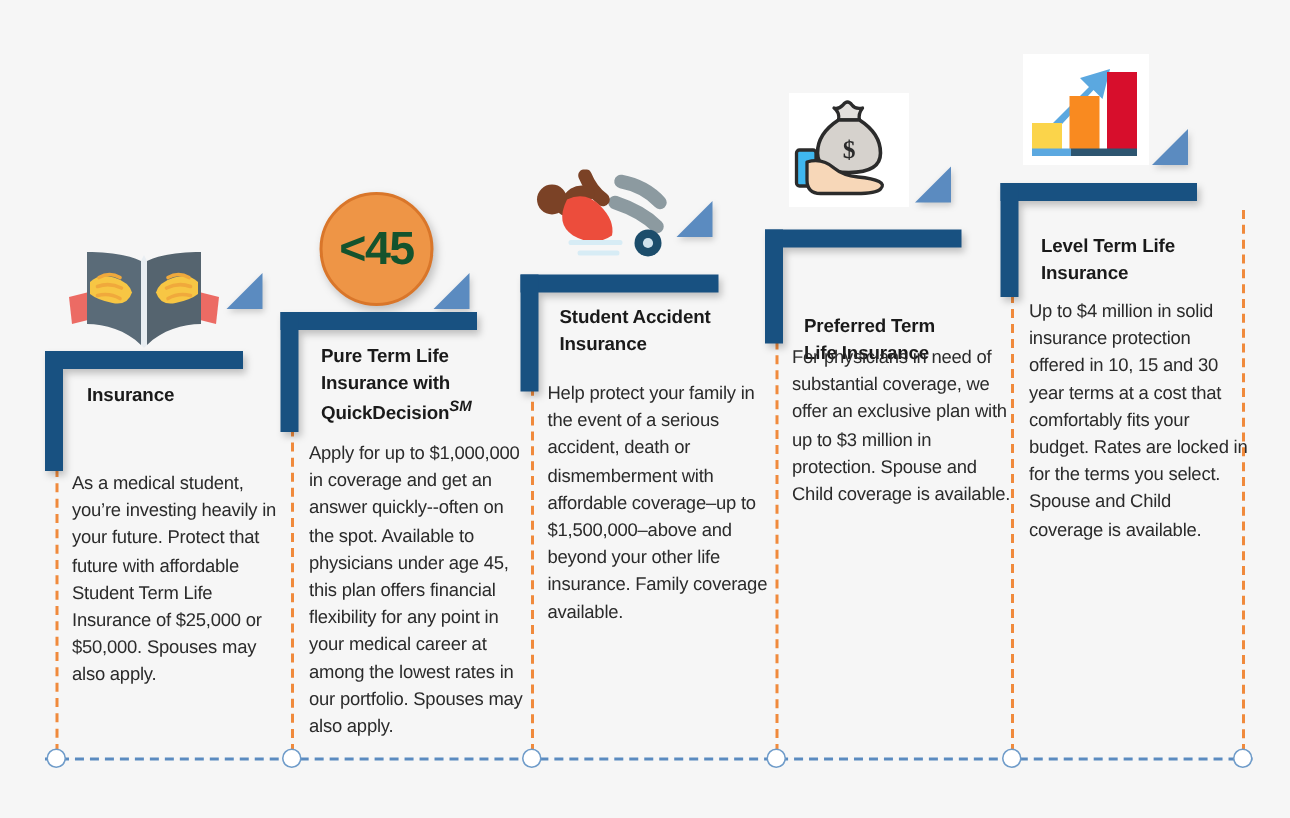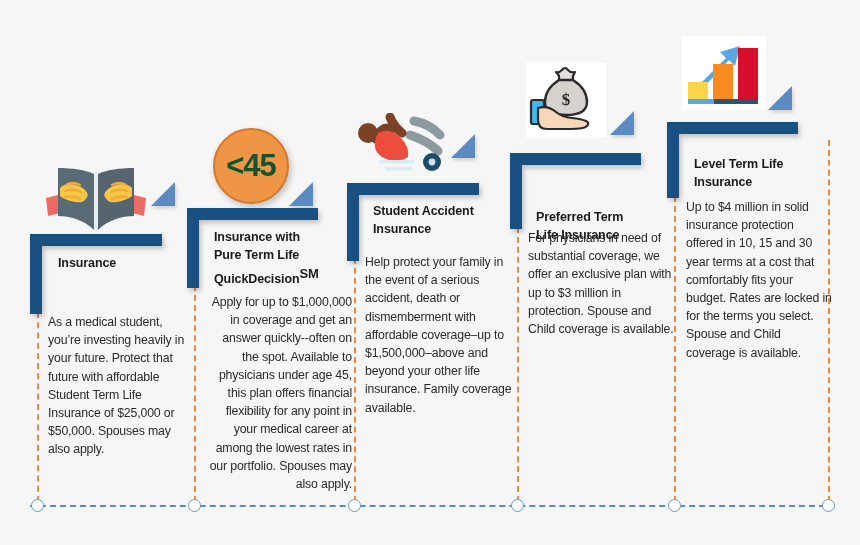--- a/index.html
+++ b/index.html
@@ -68,21 +68,21 @@
   
   .card-title {
     position: absolute;
     font-weight: bold;
     font-size: 12.5px;
     line-height: 1.42;
     color: #1a1a1a;
     letter-spacing: -0.1px;
     z-index: 5;
   }
-  .card-title sup { font-size: 13px; vertical-align: super; }
+  .card-title sup { font-size: 10px; vertical-align: super; font-style: italic; }
   .card-body {
     position: absolute;
     font-size: 12.3px;
     line-height: 1.48;
     color: #2b2b2b;
     letter-spacing: -0.15px;
     z-index: 5;
   }
 
   
@@ -165,26 +165,26 @@
 
   <div class="tri" style="left:289px; top:182px;
        border-left:24px solid transparent; border-bottom:24px solid #5b8bc0;"></div>
 
   <div class="bracket" style="left:187px; top:208px; width:131px; height:80px;">
     <div class="barh" style="width:131px;"></div>
     <div class="barv" style="height:80px;"></div>
   </div>
 
   <div class="card-title" style="left:214px; top:229px; width:125px;">
+    <div>Pure Term Life</div>
     <div>Insurance with</div>
-    <div>Pure Term Life</div>
     <div><span>QuickDecision</span><sup>SM</sup></div>
   </div>
 
-  <div class="card-body" style="left:206px; top:293px; width:146px;text-align:right;">Apply for up to $1,000,000 in coverage and get an answer quickly--often on the spot. Available to physicians under age 45, this plan offers financial flexibility for any point in your medical career at among the lowest rates in our portfolio. Spouses may also apply.</div>
+  <div class="card-body" style="left:206px; top:293px; width:146px;">Apply for up to $1,000,000 in coverage and get an answer quickly--often on the spot. Available to physicians under age 45, this plan offers financial flexibility for any point in your medical career at among the lowest rates in our portfolio. Spouses may also apply.</div>
 
   <div class="icon-box" style="left:352px; top:113px; width:112px; height:62px;">
     <svg width="112" height="62" viewBox="0 0 112 62">
       <path d="M62 8 q16 3 26 14" stroke="#8c9aa0" stroke-width="9" fill="none" stroke-linecap="round"></path>
       <path d="M58 22 q18 6 28 16" stroke="#8c9aa0" stroke-width="9" fill="none" stroke-linecap="round"></path>
       <path d="M38 4 q4 10 12 16" stroke="#7b4226" stroke-width="9" fill="none" stroke-linecap="round"></path>
       <path d="M24 26 q6 -14 16 -10" stroke="#7b4226" stroke-width="9" fill="none" stroke-linecap="round"></path>
       <circle cx="16" cy="20" r="10" fill="#7b4226"></circle>
       <path d="M26 20 q12 -6 22 4 q10 10 8 20 q-12 8 -26 0 q-12 -8 -4 -24 Z" fill="#ec4d3c"></path>
       <rect x="27" y="47" width="36" height="3.4" rx="1.7" fill="#d7ecf5"></rect>

